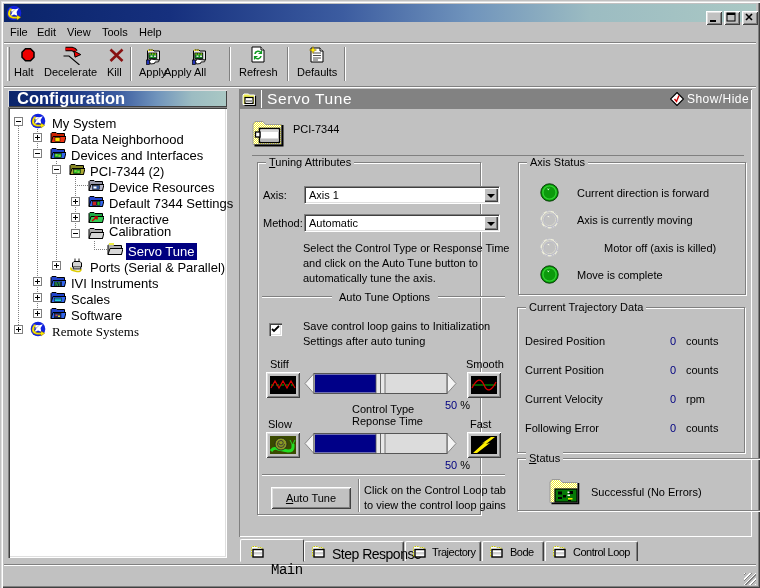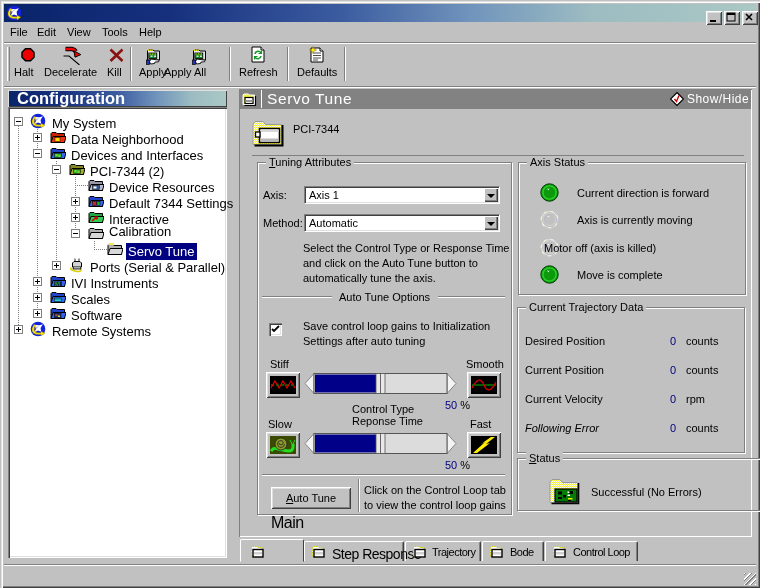--- a/index.html
+++ b/index.html
@@ -272,21 +272,21 @@
 <div class="abs tl" style="left:80px;top:56px;">PCI-7344 (2)</div>
 <div class="abs tl" style="left:99px;top:72px;">Device Resources</div>
 <div class="abs tl" style="left:99px;top:88px;">Default 7344 Settings</div>
 <div class="abs tl" style="left:99px;top:104px;">Interactive</div>
 <div class="abs tl" style="left:99px;top:116px;">Calibration</div>
 <div class="abs tl sel" style="left:118px;top:136px;">Servo Tune</div>
 <div class="abs tl" style="left:80px;top:152px;">Ports (Serial &amp; Parallel)</div>
 <div class="abs tl" style="left:61px;top:168px;">IVI Instruments</div>
 <div class="abs tl" style="left:61px;top:184px;">Scales</div>
 <div class="abs tl" style="left:61px;top:200px;">Software</div>
-<div class="abs tl" style="left:42px;top:216px;">Remote Systems</div>
+<div class="abs tl" style="left:42px;top:216px;font-family:Liberation Serif, serif;">Remote Systems</div>
 </div>
 <div class="abs hline" style="left:4px;top:564px;width:752px;"></div>
 
 <div class="abs" id="rpanel"></div>
 <div class="abs" id="rhdr">
   <div class="abs" id="ic-foldhdr" style="left:2px;top:3px;width:15px;height:14px;"><svg width="15" height="14" viewBox="0 0 15 14">
         <path d="M1 12.5 L1 3 L2 2 L6.5 2 L7.5 3 L12.5 3 L12.5 12.5 Z" fill="#eded4e" stroke="#fff" stroke-width="1"></path>
         <path d="M13.5 4 L13.5 13.5 L2.5 13.5" stroke="#000" stroke-width="1.2" fill="none"></path>
         <rect x="3" y="5.5" width="8" height="6" fill="#fff" stroke="#000" stroke-width="1.2"></rect>
         <rect x="3.5" y="8" width="7" height="2" fill="#999"></rect>
@@ -311,21 +311,21 @@
       <path d="M1 25.5 L1 5 L3 2.5 L11 2.5 L13.5 5.5 L29.5 5.5 L29.5 25.5 Z" fill="url(#ych)" stroke="#9a9a9a" stroke-width="1"></path>
       <path d="M30.5 6 L30.5 26.5 L2.5 26.5" stroke="#000" stroke-width="2" fill="none"></path>
       <rect x="7.5" y="9.5" width="20" height="14" fill="#fff" stroke="#000" stroke-width="1.6"></rect>
       <rect x="8.5" y="10.5" width="18" height="2.5" fill="#d8d8d8"></rect>
       <rect x="8.5" y="19.5" width="18" height="3" fill="#b8b8b8"></rect>
       <rect x="3.5" y="13" width="4.5" height="5" fill="#fff" stroke="#000" stroke-width="1.3"></rect>
     </svg></div>
 <div class="abs" style="left:293px;top:123px;">PCI-7344</div>
 <div class="abs" style="left:252px;top:155px;width:492px;height:1px;background:#808080;"></div>
 
-<div class="abs group" style="left:257px;top:162px;width:255px;height:353px;">
+<div class="abs group" style="left:257px;top:162px;width:224px;height:353px;">
   <div class="gtitle"><u>T</u>uning Attributes</div>
 </div>
 <div class="abs" style="left:263px;top:189px;">Axis:</div>
 <div class="abs combo" style="left:304px;top:186px;width:196px;height:18px;">
     <span class="txt">Axis 1</span>
   <span class="btn">
       <svg width="9" height="9">
         <path d="M0 2 L8 2 L4 6 Z" fill="#000"></path>
       </svg>
     </span>
@@ -419,41 +419,41 @@
       <path d="M7.8 6.2 L8.8 7.2 M8.3 7 L9 6" stroke="#fffff0" stroke-width="0.9"></path>
     </svg></div>
 <div class="abs" style="left:577px;top:214px;">Axis is currently moving</div>
 <div class="abs" id="led3" style="left:540px;top:238px;width:19px;height:19px;"><svg width="19" height="19" viewBox="0 0 19 19">
       <circle cx="9.5" cy="9.5" r="8.3" fill="none" stroke="#efefdc" stroke-width="1.5"></circle>
       <circle cx="9.5" cy="9.5" r="8.6" fill="none" stroke="#b0b0c8" stroke-width="0.8" stroke-dasharray="4 3.5"></circle>
       <circle cx="9.5" cy="9.5" r="6.2" fill="none" stroke="#d8d8cc" stroke-width="1"></circle>
       <circle cx="10.3" cy="10.3" r="6.4" fill="none" stroke="#b4b4cc" stroke-width="0.7"></circle>
       <path d="M7.8 6.2 L8.8 7.2 M8.3 7 L9 6" stroke="#fffff0" stroke-width="0.9"></path>
     </svg></div>
-<div class="abs" style="left:544px;top:242px;">Motor off (axis is killed)</div>
+<div class="abs" style="left:604px;top:242px;">Motor off (axis is killed)</div>
 <div class="abs" id="led4" style="left:540px;top:265px;width:19px;height:19px;"><svg width="19" height="19" viewBox="0 0 19 19">
       <circle cx="9.5" cy="9.5" r="8.7" fill="#00a000" stroke="#0a3a0a" stroke-width="1"></circle>
       <circle cx="9.5" cy="9.5" r="6.6" fill="#0c9a0c" stroke="#33cc33" stroke-width="1.4"></circle>
       <path d="M7.5 5.8 L9 7 M8 6.8 L9 5.6" stroke="#ccffcc" stroke-width="1"></path>
     </svg></div>
 <div class="abs" style="left:577px;top:269px;">Move is complete</div>
 
 <div class="abs group" style="left:517px;top:307px;width:228px;height:146px;">
   <div class="gtitle">Current Trajectory Data</div>
 </div>
 <div class="abs" style="left:525px;top:335px;">Desired Position</div>
 <div class="abs nv" style="left:660px;top:335px;width:16px;text-align:right;">0</div>
 <div class="abs" style="left:686px;top:335px;">counts</div>
 <div class="abs" style="left:525px;top:364px;">Current Position</div>
 <div class="abs nv" style="left:660px;top:364px;width:16px;text-align:right;">0</div>
 <div class="abs" style="left:686px;top:364px;">counts</div>
 <div class="abs" style="left:525px;top:393px;">Current Velocity</div>
 <div class="abs nv" style="left:660px;top:393px;width:16px;text-align:right;">0</div>
 <div class="abs" style="left:686px;top:393px;">rpm</div>
-<div class="abs" style="left:525px;top:422px;font-style:italic;">Following Error</div>
+<div class="abs" style="left:525px;top:422px;">Following Error</div>
 <div class="abs nv" style="left:660px;top:422px;width:16px;text-align:right;">0</div>
 <div class="abs" style="left:686px;top:422px;">counts</div>
 
 <div class="abs group" style="left:517px;top:458px;width:272px;height:53px;">
   <div class="gtitle"><u>S</u>tatus</div>
 </div>
 <div class="abs" id="ic-status" style="left:549px;top:477px;width:32px;height:28px;"><svg width="32" height="28" viewBox="0 0 32 28">
       <defs>
         <pattern id="ych2" width="2" height="2" patternUnits="userSpaceOnUse">
           <rect width="2" height="2" fill="#ffffff"></rect>
@@ -480,21 +480,21 @@
 <div class="abs tab" style="left:482px;width:62px;"></div>
 <div class="abs tab" style="left:545px;width:93px;"></div>
 <div class="abs tab" style="left:240px;top:539px;width:64px;height:23px;background:#c1c1c1;box-shadow:none;border-bottom:1px solid #c1c1c1;"></div>
 <div class="abs" style="left:744px;top:573px;width:12px;height:12px;background:repeating-linear-gradient(135deg,#fff 0 1px,#808080 1px 2px,#c1c1c1 2px 4px);"></div>
 <div class="abs" id="tabtxt" style="position: static;">
     <div class="abs" style="left:250px;top:545px;width:14px;height:13px;"><svg width="14" height="13" viewBox="0 0 14 13">
         <path d="M1.5 11 L1.5 2.5 L2.5 1.5 L7 1.5 L8 2.5 L12 2.5 L12 11 Z" fill="#fff" stroke="#cccc00" stroke-width="1" stroke-dasharray="1.5 1"></path>
         <rect x="3" y="4.5" width="10" height="7.5" fill="#fff" stroke="#000" stroke-width="1.4"></rect>
         <rect x="4" y="7" width="8" height="2.5" fill="#d0d0d0"></rect>
       </svg></div>
-    <div class="abs" style="left:271px;top:514px;font-size:16px;letter-spacing:-0.5px;">Main</div>
+    <div class="abs" style="left:271px;top:562px;font-size:14px;letter-spacing:-0.5px;font-family:Liberation Mono, monospace;">Main</div>
     <div class="abs" style="left:311px;top:545px;width:14px;height:13px;"><svg width="14" height="13" viewBox="0 0 14 13">
         <path d="M1.5 11 L1.5 2.5 L2.5 1.5 L7 1.5 L8 2.5 L12 2.5 L12 11 Z" fill="#fff" stroke="#cccc00" stroke-width="1" stroke-dasharray="1.5 1"></path>
         <rect x="3" y="4.5" width="10" height="7.5" fill="#fff" stroke="#000" stroke-width="1.4"></rect>
         <rect x="4" y="7" width="8" height="2.5" fill="#d0d0d0"></rect>
       </svg></div>
     <div class="abs" style="left:332px;top:546px;font-size:14px;letter-spacing:-0.5px;">Step Response</div>
     <div class="abs" style="left:412px;top:545px;width:14px;height:13px;"><svg width="14" height="13" viewBox="0 0 14 13">
         <path d="M1.5 11 L1.5 2.5 L2.5 1.5 L7 1.5 L8 2.5 L12 2.5 L12 11 Z" fill="#fff" stroke="#cccc00" stroke-width="1" stroke-dasharray="1.5 1"></path>
         <rect x="3" y="4.5" width="10" height="7.5" fill="#fff" stroke="#000" stroke-width="1.4"></rect>
         <rect x="4" y="7" width="8" height="2.5" fill="#d0d0d0"></rect>

